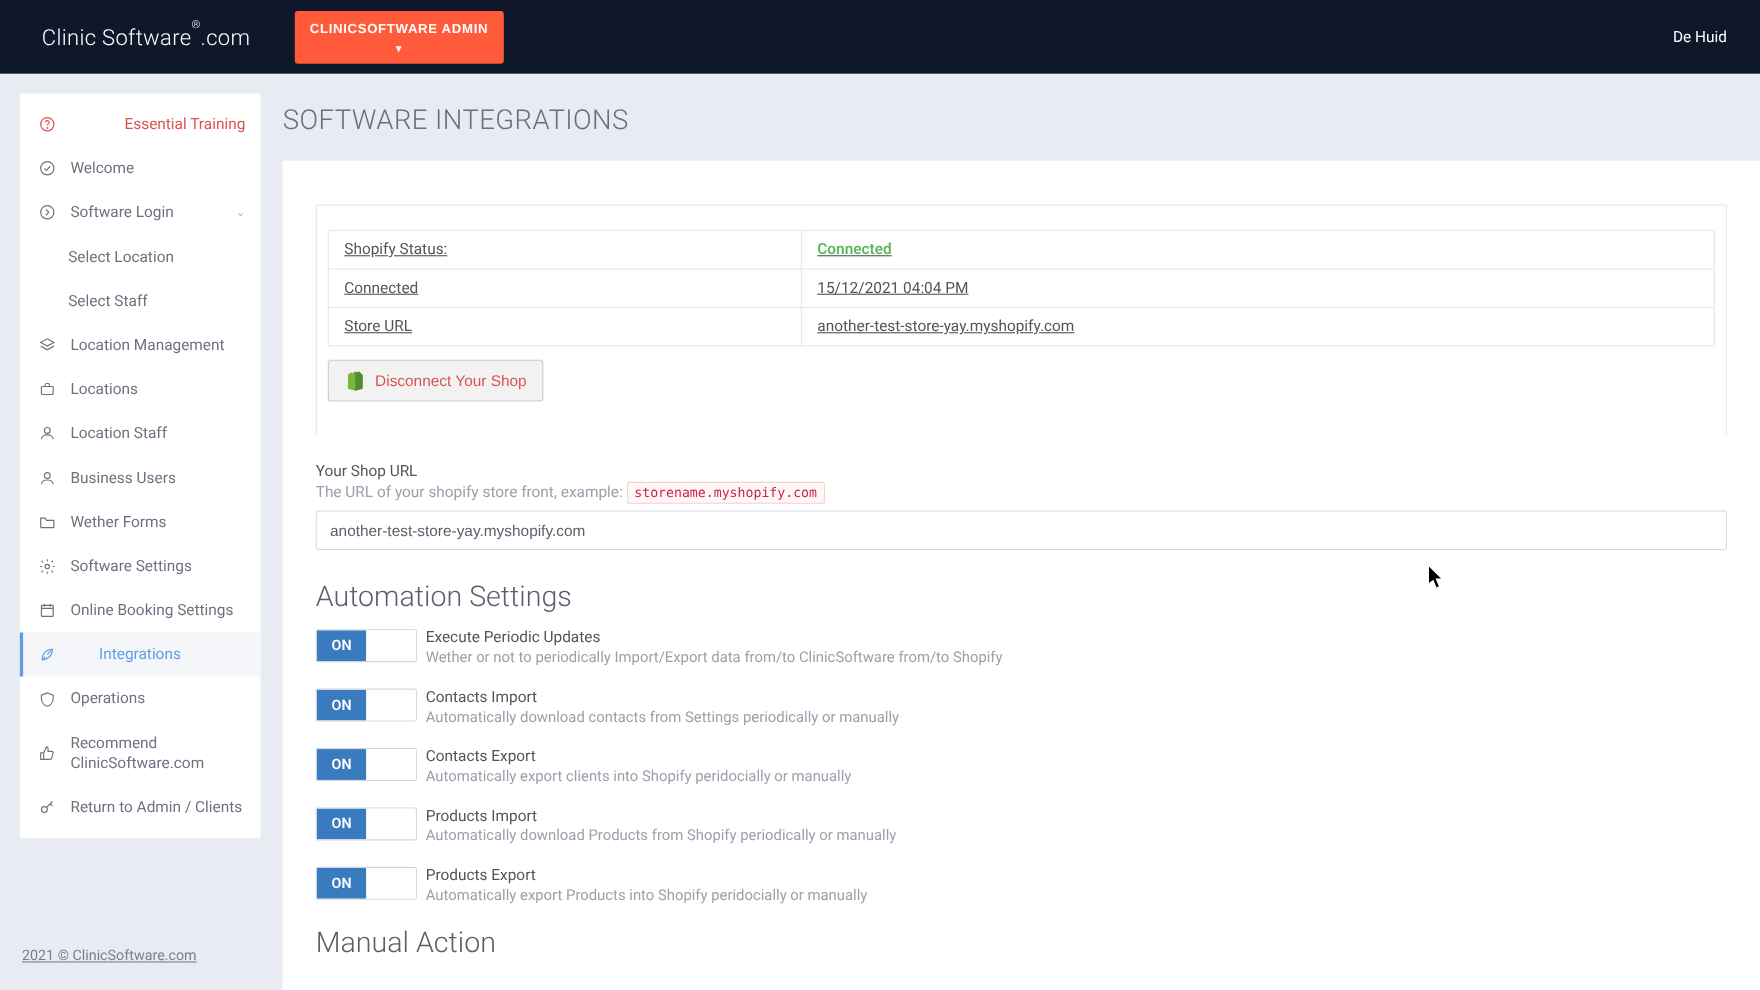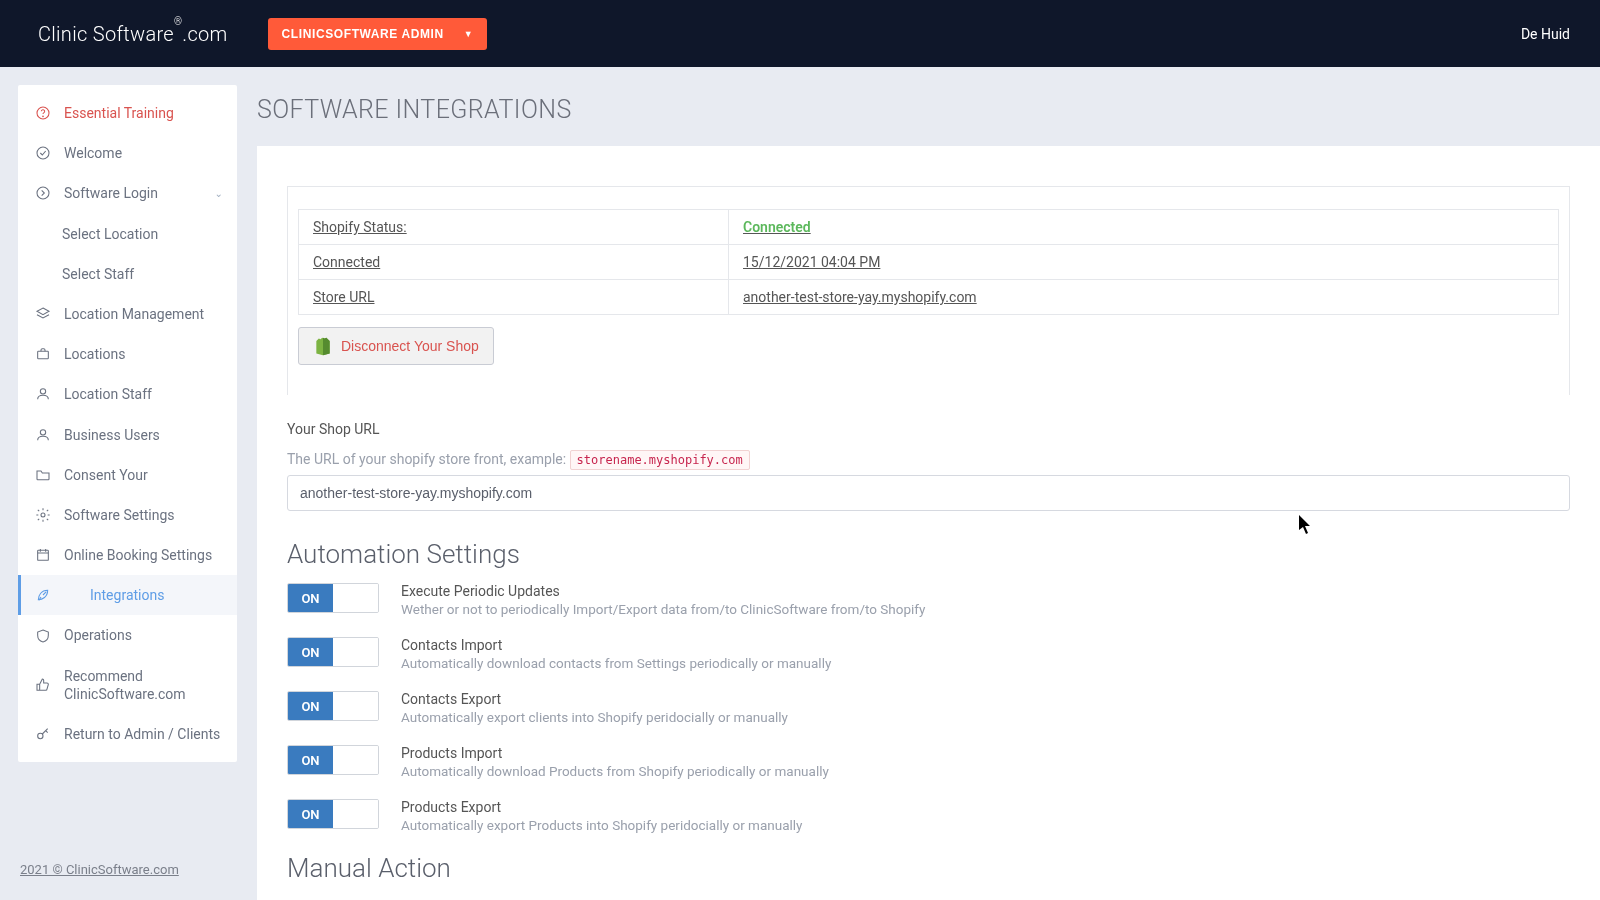--- a/index.html
+++ b/index.html
@@ -36,21 +36,22 @@
   font-size: 12px;
   font-weight: 600;
   letter-spacing: 0.6px;
   padding: 9px 14px;
   border-radius: 3px;
   border: none;
   margin-left: 40px;
   cursor: pointer;
   display: inline-flex;
   align-items: center;
-  gap: 20px;
+  gap: 6px;
+  flex-direction: column;
 }
 .admin-btn .chev { font-size: 9px; }
 .topbar-right {
   color: #fff;
   font-size: 14px;
 }
 
 
 .layout {
   display: flex;
@@ -69,21 +70,21 @@
 .nav-item {
   display: flex;
   align-items: center;
   gap: 12px;
   padding: 11px 14px 11px 16px;
   color: #6b7280;
   cursor: pointer;
   font-size: 14px;
   position: relative;
 }
-.nav-item.danger { color: #d9534f; }
+.nav-item.danger { color: #d9534f; text-align: right; }
 .nav-item.active {
   color: #5e9de6;
   background: #f4f6fa;
   border-left: 3px solid #5e9de6;
   padding-left: 13px;
   gap: 38px;
 }
 .nav-item .chev-d {
   margin-left: auto;
   font-size: 10px;
@@ -152,21 +153,21 @@
 }
 .disconnect-btn .shop-icon {
   width: 20px; height: 20px;
   display: inline-block;
 }
 .disconnect-btn .shop-icon svg { width:20px; height:20px; }
 .disconnect-btn span.lbl { color: #d9534f; font-size: 14px; }
 
 
 .field-group { margin-top: 26px; }
-.field-label { font-size: 14px; color: #555; margin-bottom: 14px; }
+.field-label { font-size: 14px; color: #555; margin-bottom: 3px; }
 .field-hint { font-size: 14px; color: #9aa0ac; margin-bottom: 8px; }
 .field-hint code {
   background: #fff6f6;
   border: 1px solid #f1d2d2;
   color: #c7254e;
   font-size: 12px;
   padding: 2px 6px;
   border-radius: 2px;
   font-family: Menlo, Consolas, monospace;
 }
@@ -183,21 +184,21 @@
 
 .section-title {
   font-size: 26px;
   font-weight: 300;
   color: #5a5f6b;
   margin: 28px 0 14px 0;
 }
 .toggle-row {
   display: flex;
   align-items: flex-start;
-  gap: 22px;
+  gap: 8px;
   margin-bottom: 20px;
 }
 .toggle {
   width: 92px;
   height: 30px;
   border: 1px solid #d1d5db;
   border-radius: 2px;
   display: flex;
   flex-shrink: 0;
   overflow: hidden;
@@ -328,21 +329,21 @@
           </svg>
         </span>
       <span class="nav-label">Business Users</span>
     </div>
     <div class="nav-item">
       <span class="nav-icon">
           <svg viewBox="0 0 24 24">
             <path d="M3 6h6l2 3h10v9a1 1 0 0 1-1 1H4a1 1 0 0 1-1-1V6z"></path>
           </svg>
         </span>
-      <span class="nav-label">Consent Your</span>
+      <span class="nav-label">Wether Forms</span>
     </div>
     <div class="nav-item">
       <span class="nav-icon">
           <svg viewBox="0 0 24 24">
             <circle cx="12" cy="12" r="3"></circle>
             <path d="M12 2v3M12 19v3M4.2 4.2l2.1 2.1M17.7 17.7l2.1 2.1M2 12h3M19 12h3M4.2 19.8l2.1-2.1M17.7 6.3l2.1-2.1"></path>
           </svg>
         </span>
       <span class="nav-label">Software Settings</span>
     </div>

